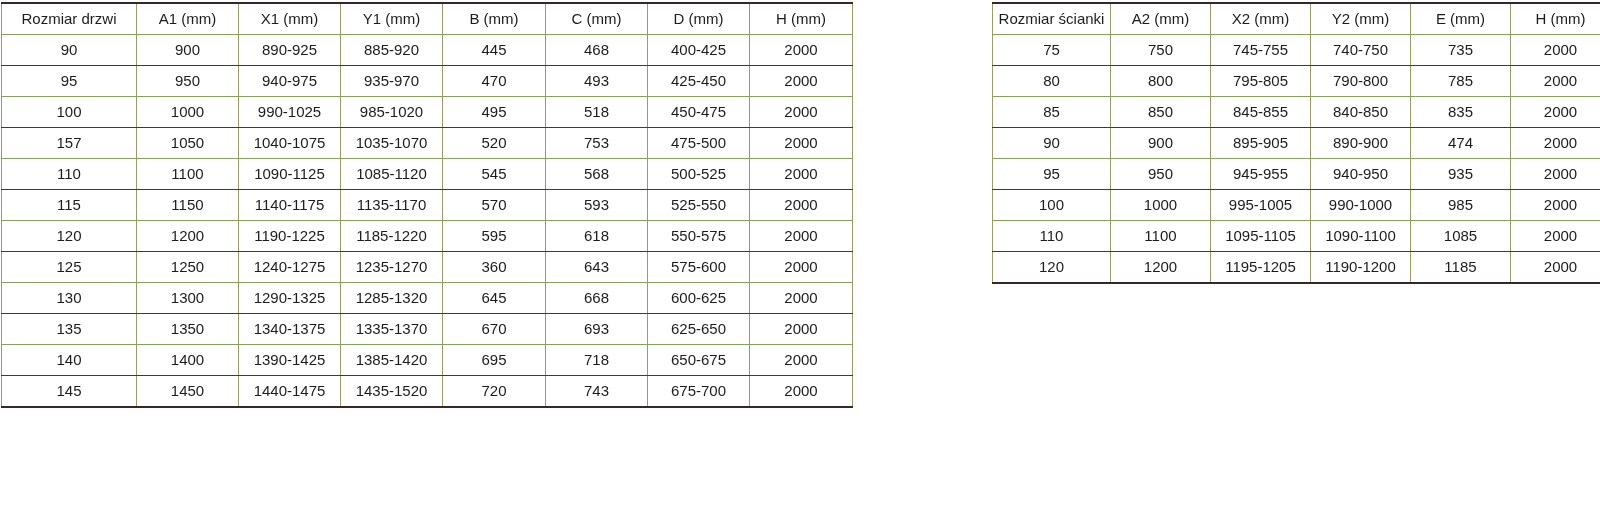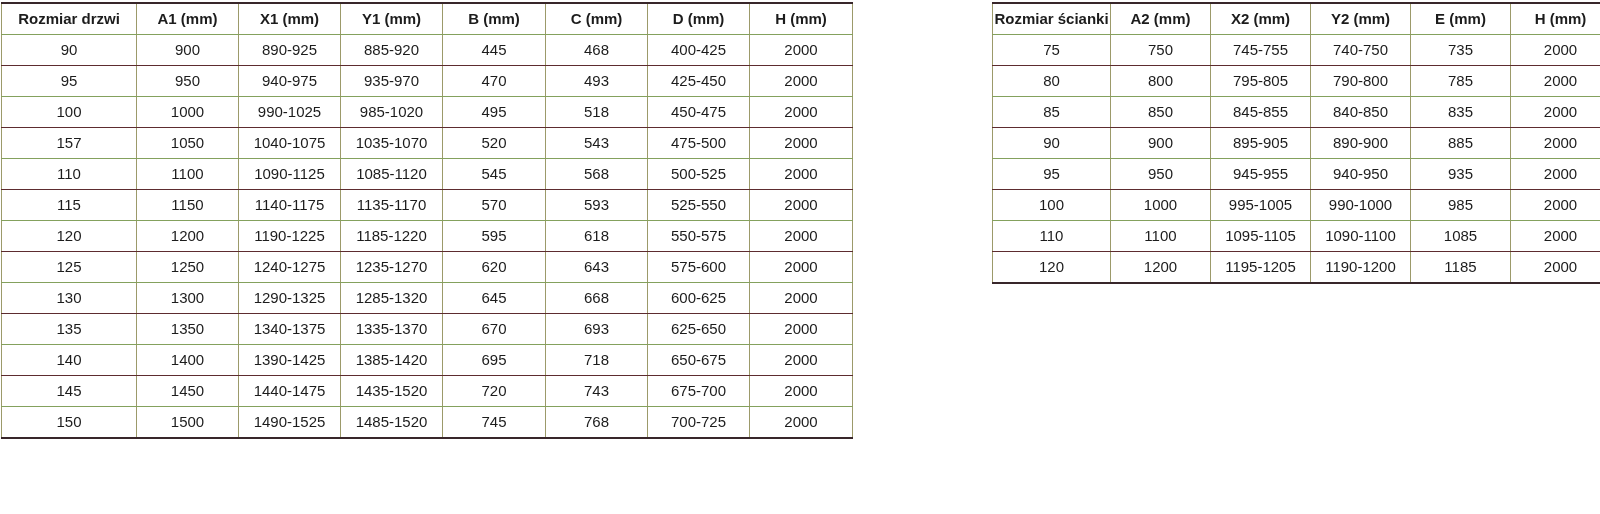--- a/index.html
+++ b/index.html
@@ -37,21 +37,21 @@
     text-align:center;
     vertical-align:middle;
     padding:0;
     height:30px;
     font-size:15px;
     line-height:30px;
     white-space:nowrap;
     overflow:hidden;
   }
   table.dim-table th{
-    font-weight:700;
+    font-weight:400;
     height:29px;
     border-bottom:1px solid var(--row-green);
   }
   table.dim-table tbody tr:nth-child(odd) td{border-bottom:1px solid var(--row-maroon);}
   table.dim-table tbody tr:nth-child(even) td{border-bottom:1px solid var(--row-green);}
   #table-doors{left:1px;top:2px;width:851px;}
   #table-walls{left:992px;top:2px;width:618px;}
 </style>
 </head>
 <body>
@@ -111,21 +111,21 @@
           <td>518</td>
           <td>450-475</td>
           <td>2000</td>
         </tr>
         <tr>
           <td>157</td>
           <td>1050</td>
           <td>1040-1075</td>
           <td>1035-1070</td>
           <td>520</td>
-          <td>543</td>
+          <td>753</td>
           <td>475-500</td>
           <td>2000</td>
         </tr>
         <tr>
           <td>110</td>
           <td>1100</td>
           <td>1090-1125</td>
           <td>1085-1120</td>
           <td>545</td>
           <td>568</td>
@@ -150,21 +150,21 @@
           <td>595</td>
           <td>618</td>
           <td>550-575</td>
           <td>2000</td>
         </tr>
         <tr>
           <td>125</td>
           <td>1250</td>
           <td>1240-1275</td>
           <td>1235-1270</td>
-          <td>620</td>
+          <td>360</td>
           <td>643</td>
           <td>575-600</td>
           <td>2000</td>
         </tr>
         <tr>
           <td>130</td>
           <td>1300</td>
           <td>1290-1325</td>
           <td>1285-1320</td>
           <td>645</td>
@@ -195,30 +195,20 @@
         <tr>
           <td>145</td>
           <td>1450</td>
           <td>1440-1475</td>
           <td>1435-1520</td>
           <td>720</td>
           <td>743</td>
           <td>675-700</td>
           <td>2000</td>
         </tr>
-        <tr>
-          <td>150</td>
-          <td>1500</td>
-          <td>1490-1525</td>
-          <td>1485-1520</td>
-          <td>745</td>
-          <td>768</td>
-          <td>700-725</td>
-          <td>2000</td>
-        </tr>
       </tbody>
     </table>
 
   <table class="dim-table" id="table-walls">
     <colgroup>
       <col style="width:118px">
       <col style="width:100px">
       <col style="width:100px">
       <col style="width:100px">
       <col style="width:100px">
@@ -257,21 +247,21 @@
           <td>845-855</td>
           <td>840-850</td>
           <td>835</td>
           <td>2000</td>
         </tr>
         <tr>
           <td>90</td>
           <td>900</td>
           <td>895-905</td>
           <td>890-900</td>
-          <td>885</td>
+          <td>474</td>
           <td>2000</td>
         </tr>
         <tr>
           <td>95</td>
           <td>950</td>
           <td>945-955</td>
           <td>940-950</td>
           <td>935</td>
           <td>2000</td>
         </tr>

